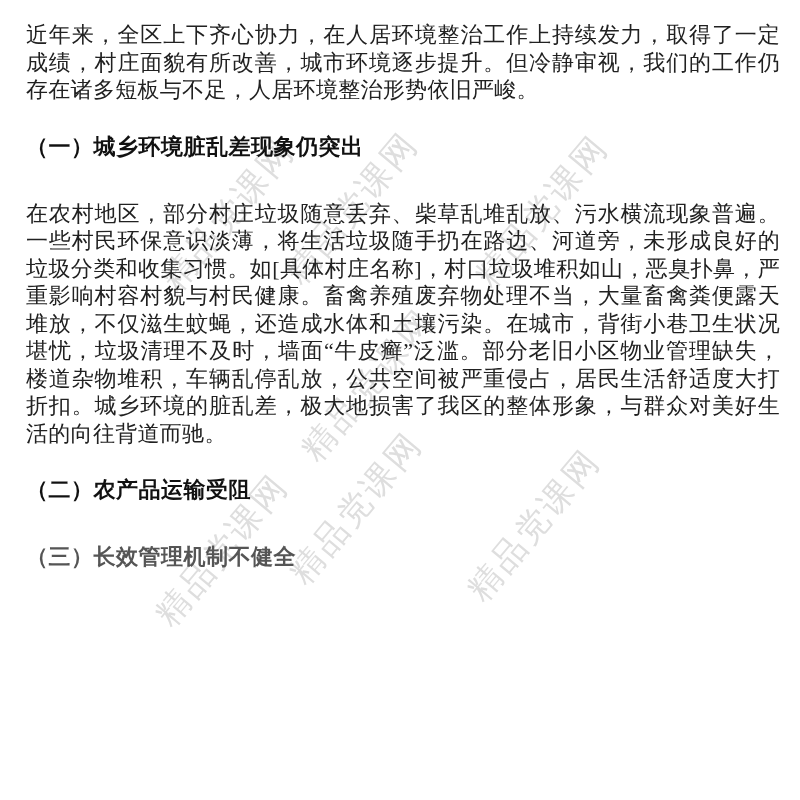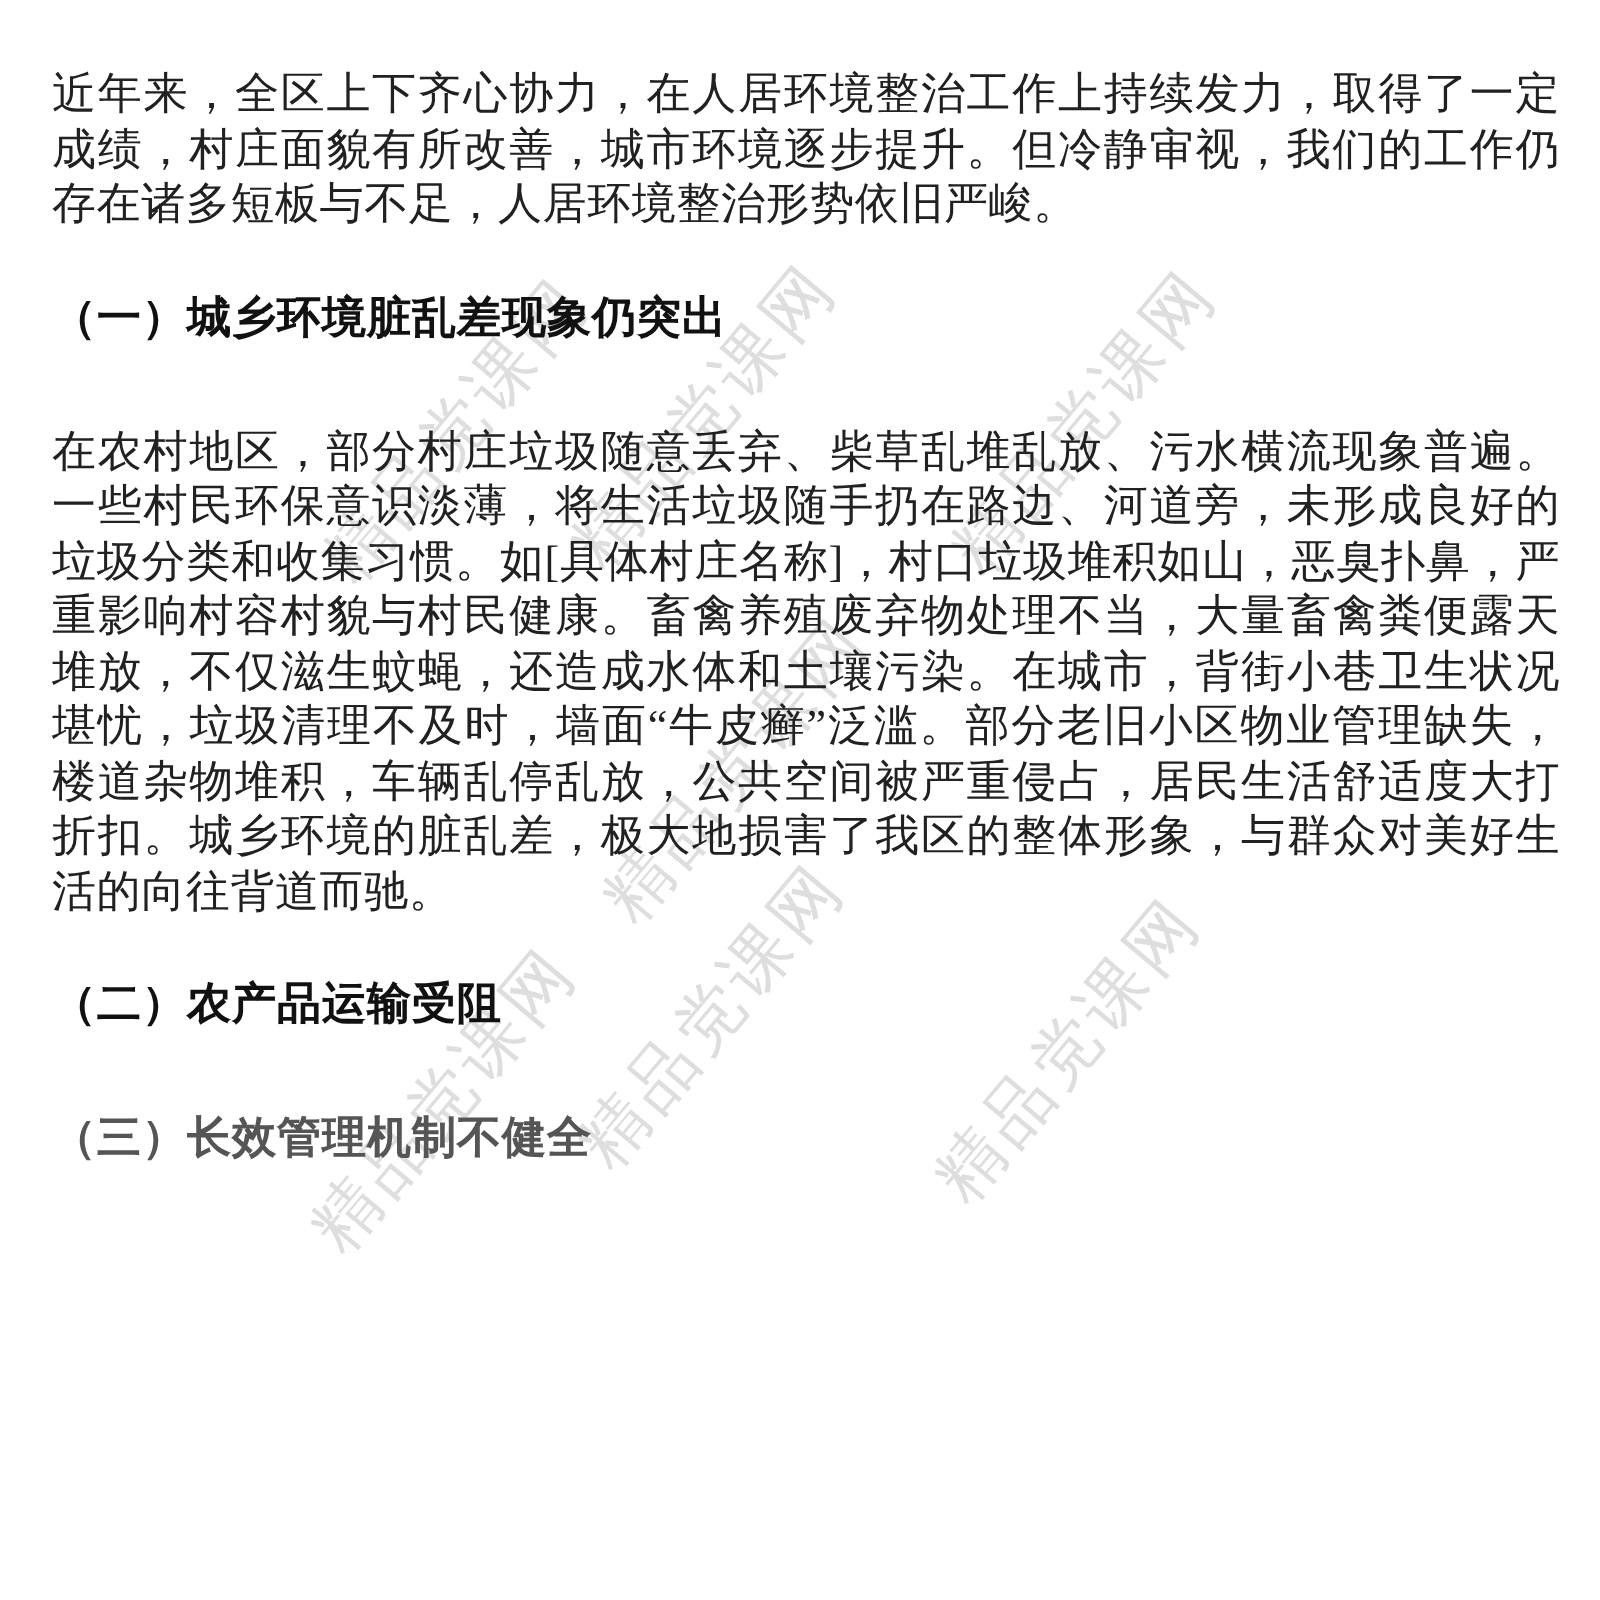--- a/index.html
+++ b/index.html
@@ -26,21 +26,21 @@
     user-select:none;
   }
   .content{
     position:relative;
     z-index:1;
     padding:21px 20px 0 26px;
     box-sizing:border-box;
     width:800px;
   }
   .body-para{
-    margin:12px 0 30px 0;
+    margin:0 0 30px 0;
     font-size:22px;
     line-height:27.5px;
     letter-spacing:0.3px;
     color:#212121;
     text-align:justify;
     text-justify:inter-character;
   }
   .section-heading{
     margin:0 0 41px 0;
     font-family:"Liberation Sans","DejaVu Sans",sans-serif;

